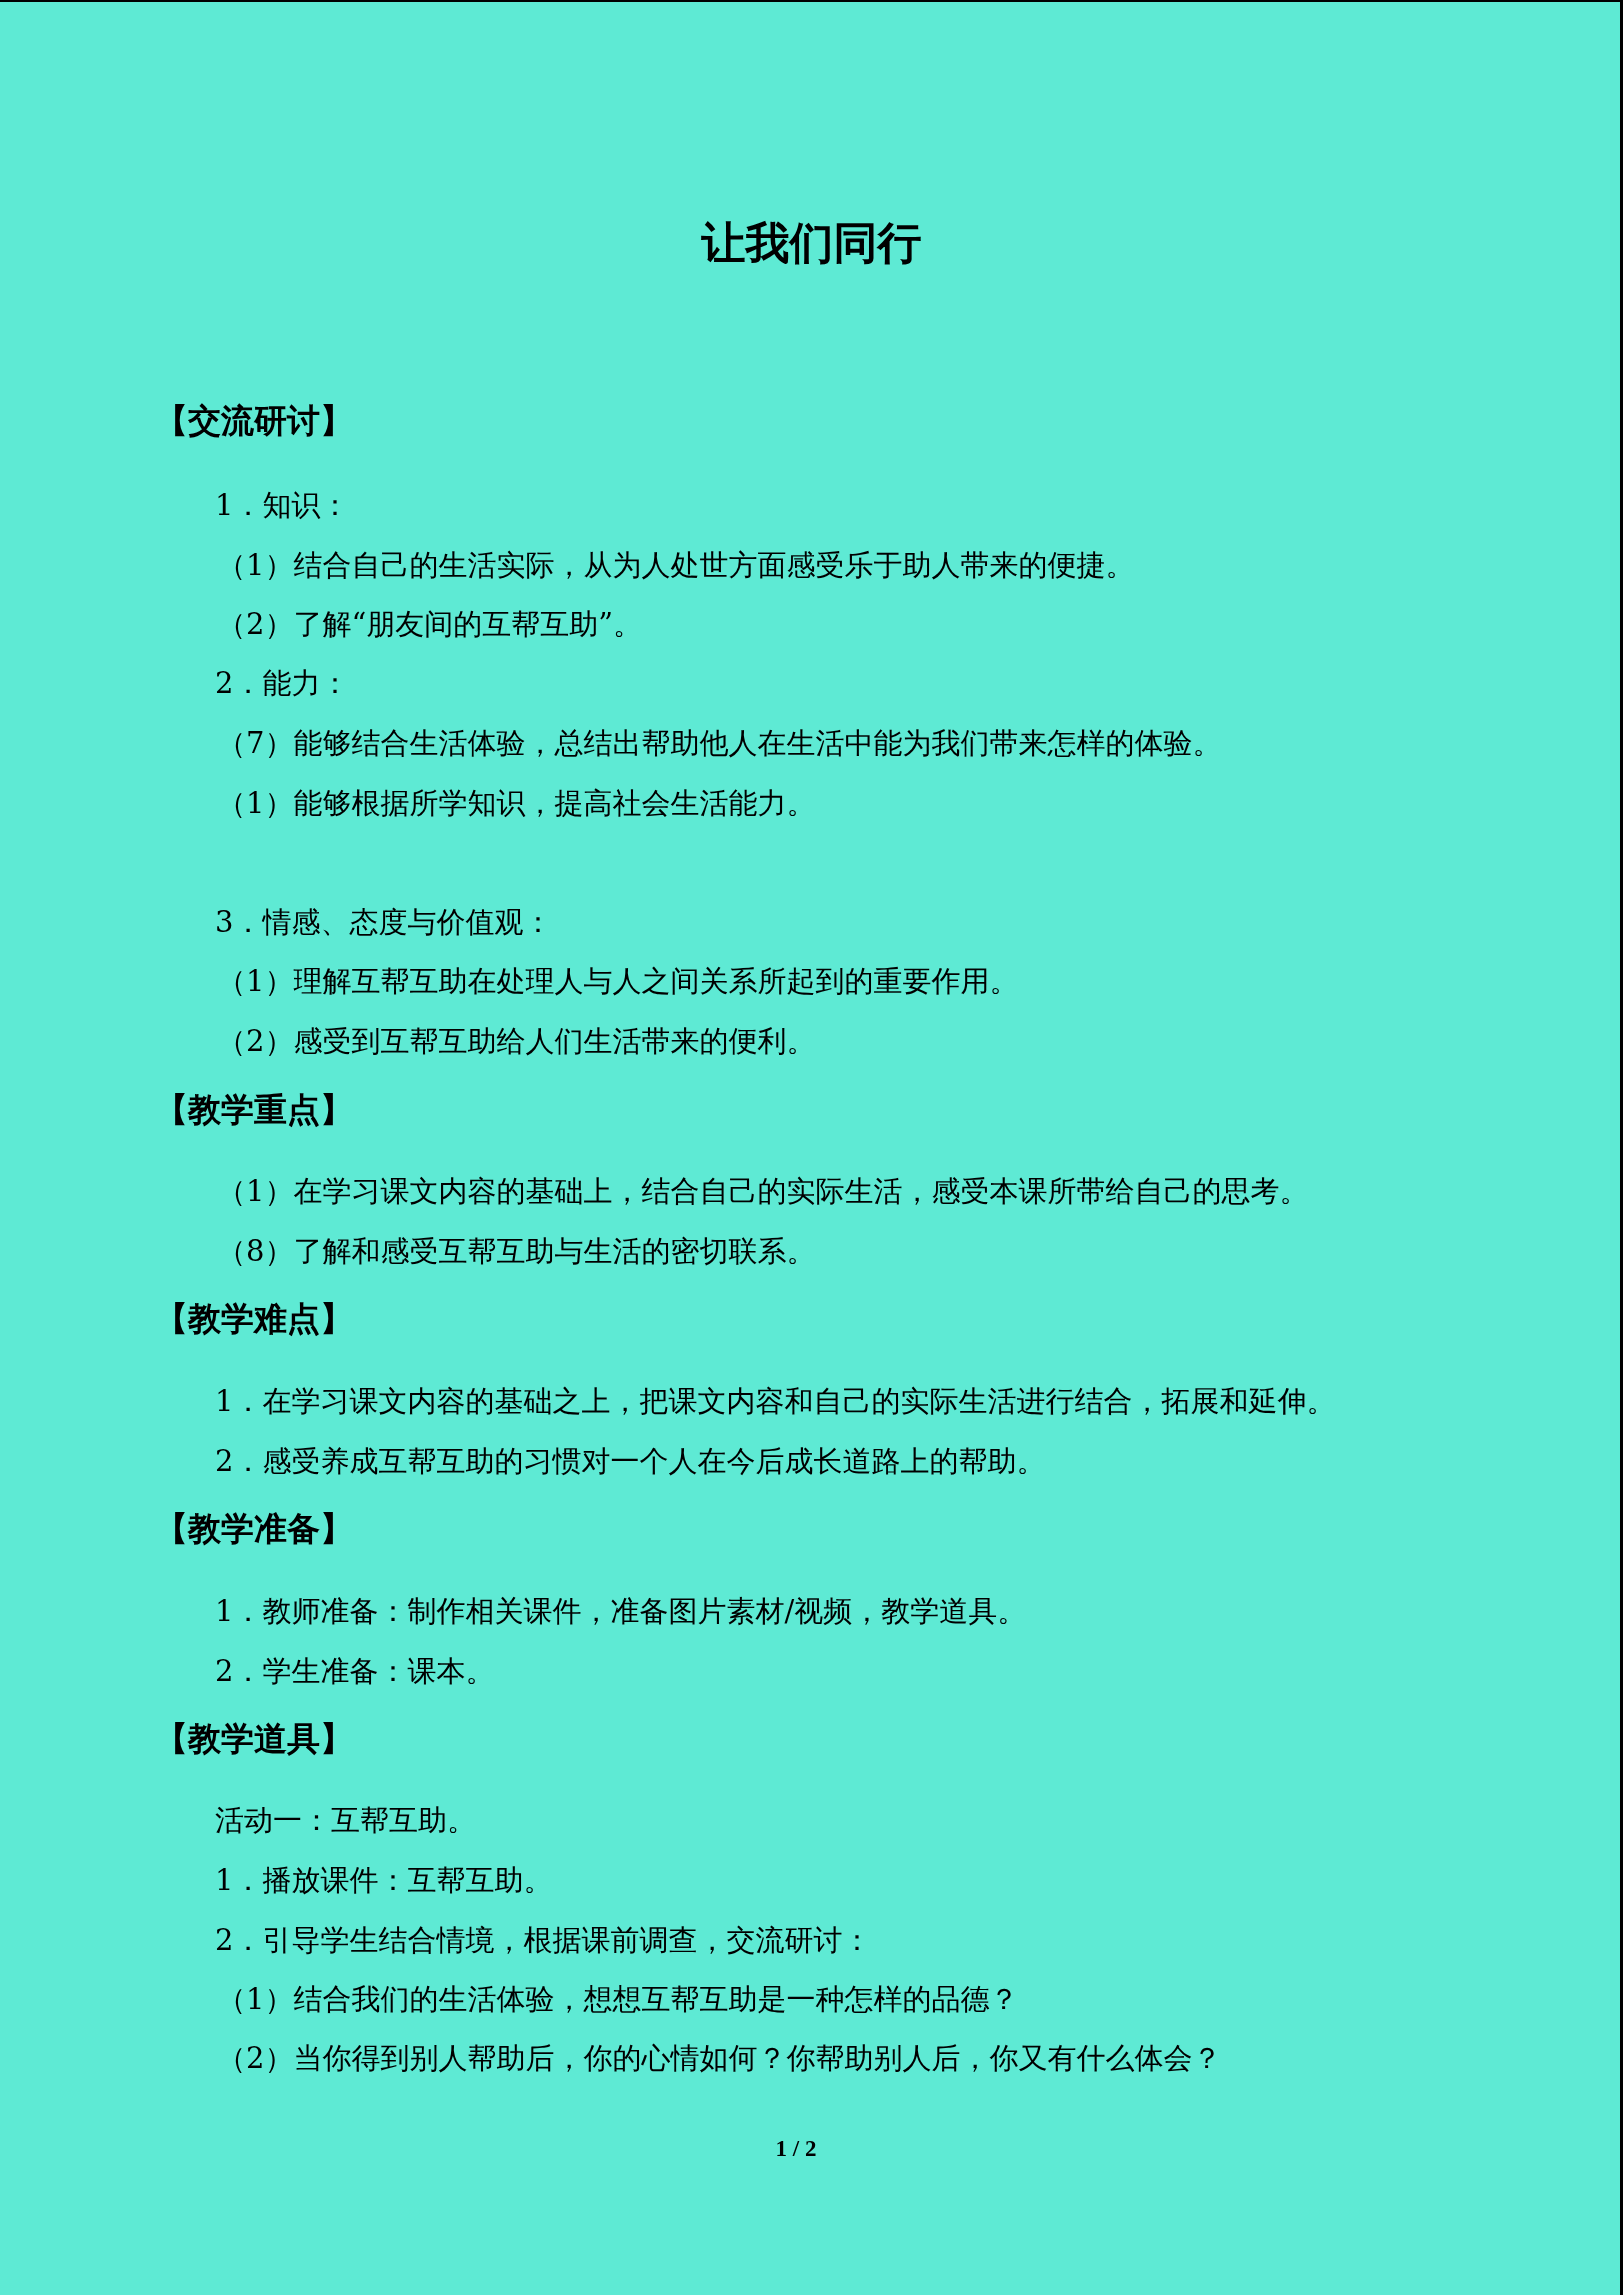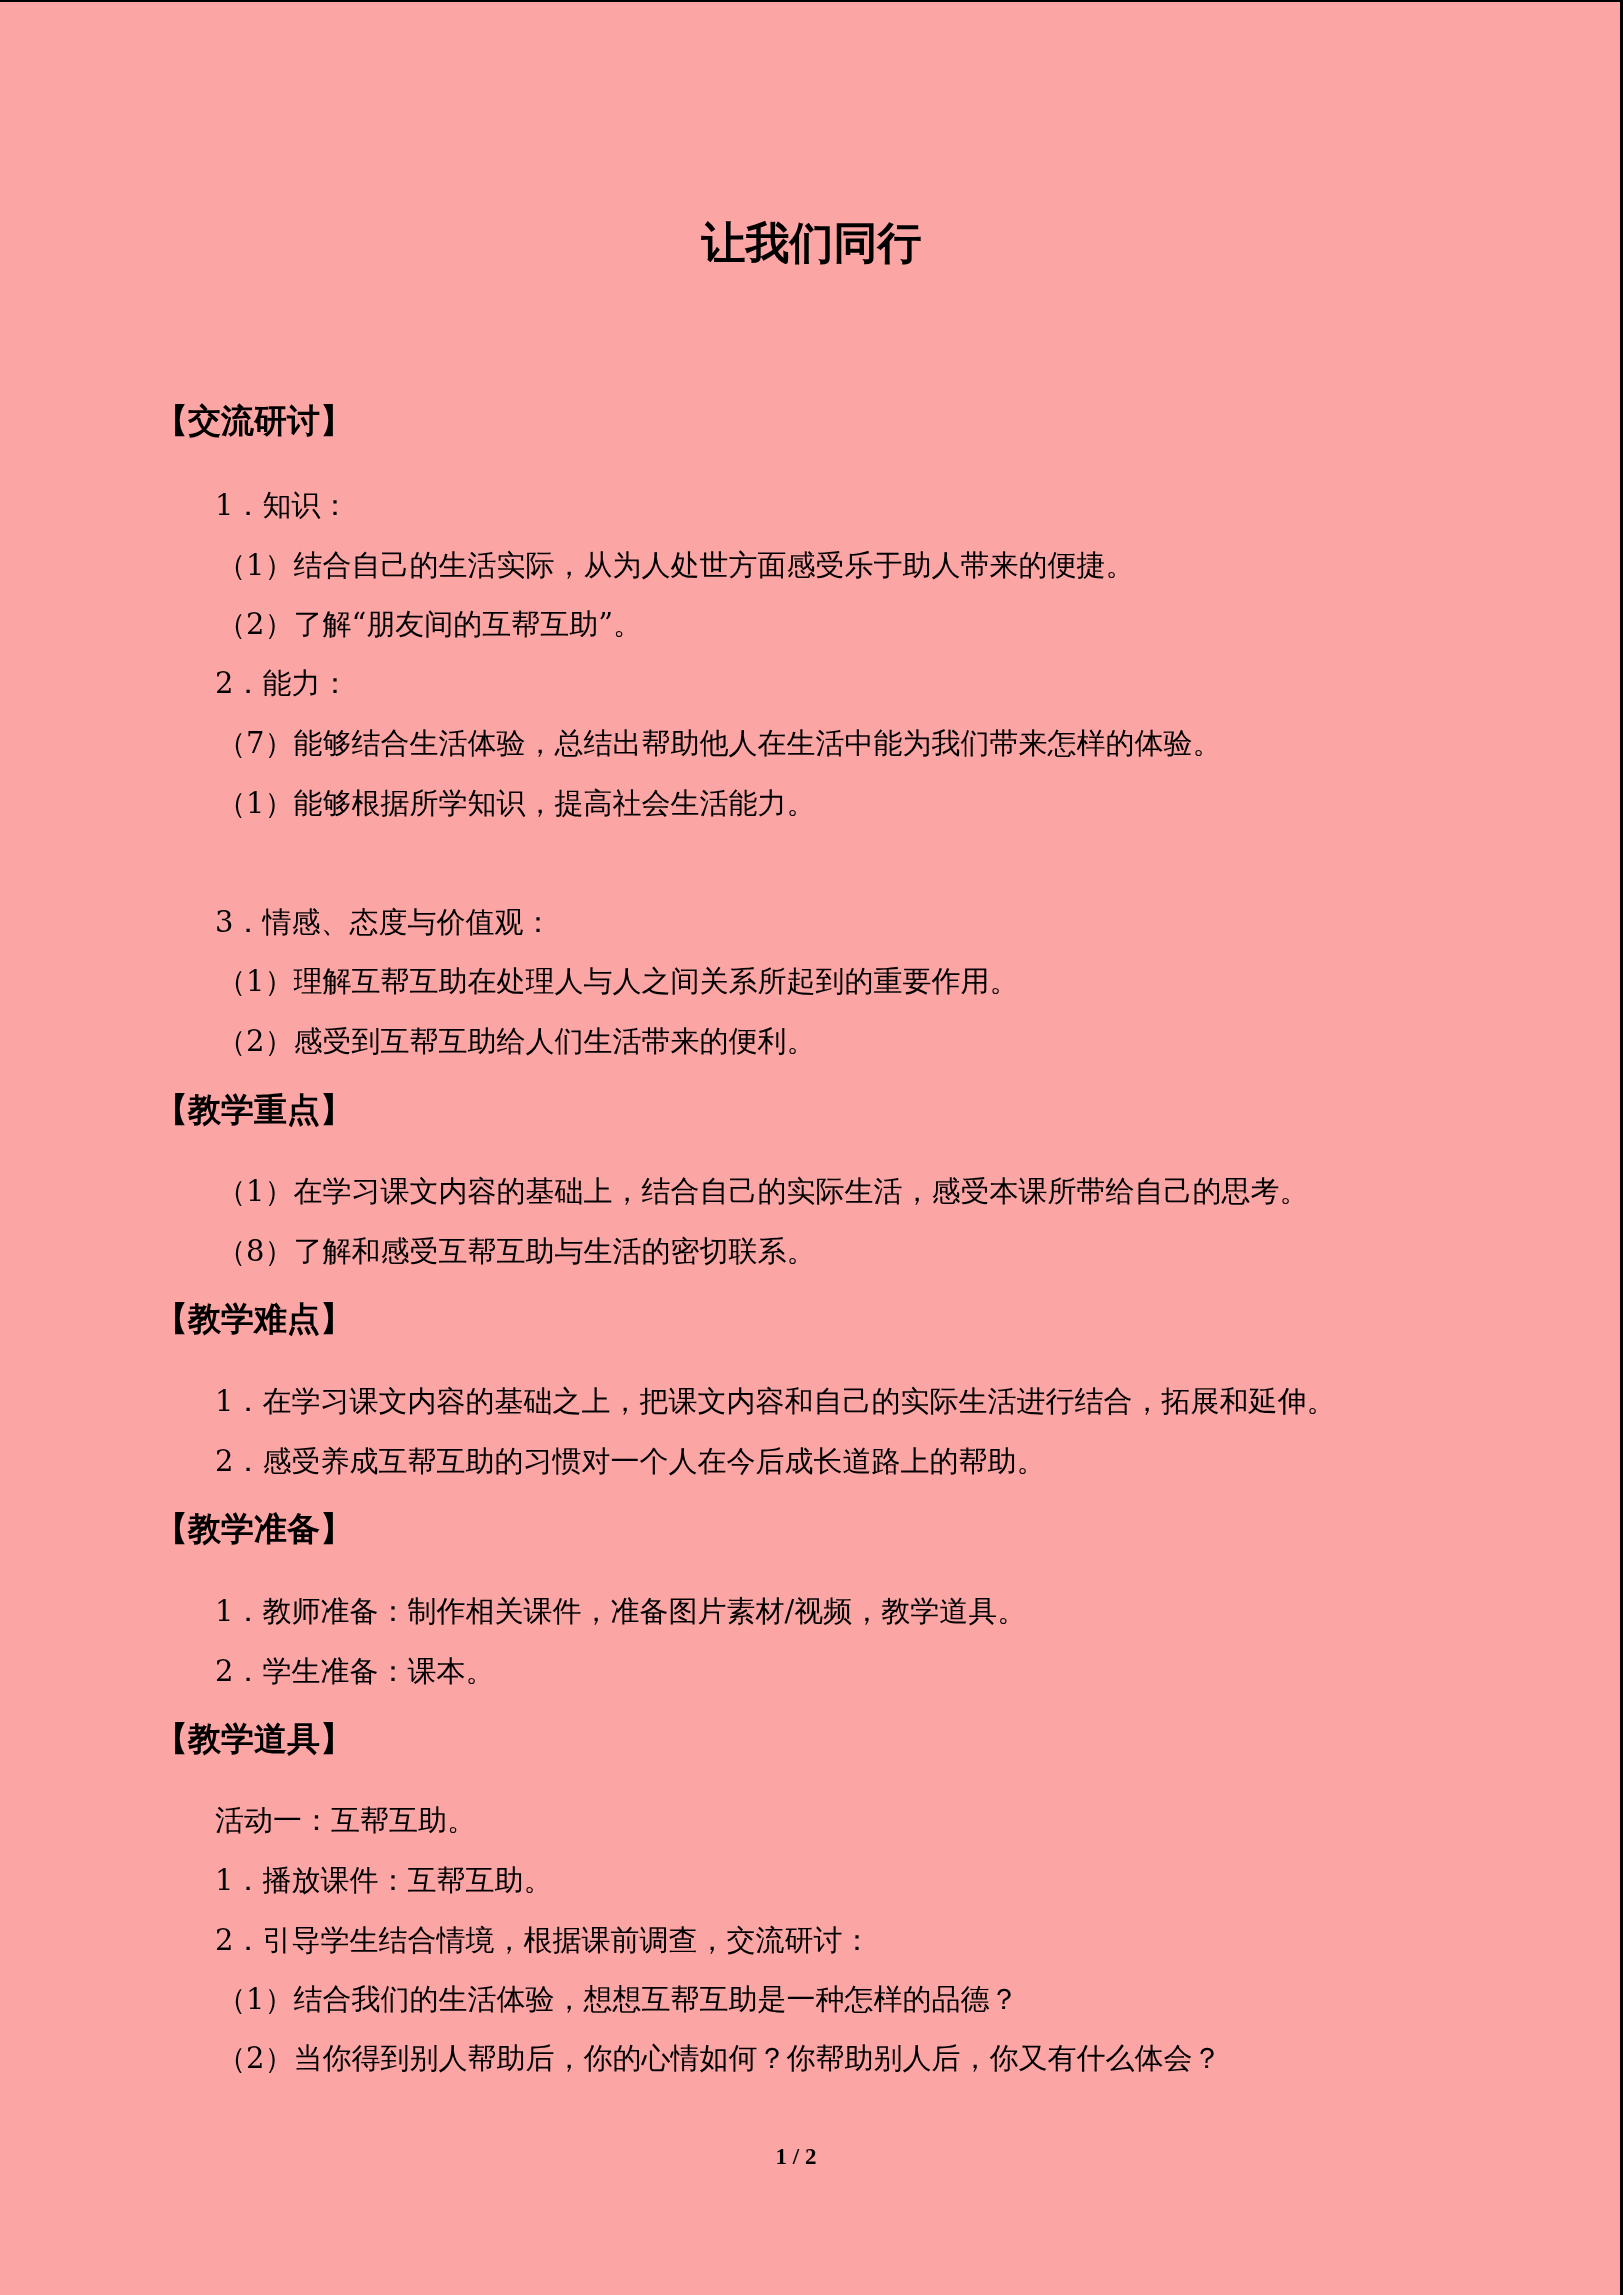--- a/index.html
+++ b/index.html
@@ -1,19 +1,19 @@
 <!DOCTYPE html>
 <html style="font-size:11px"><head>
   <meta charset="utf-8">
   <style>
     html, body { margin: 0; padding: 0; background: #ffffff; }
     body { width: 1623px; height: 2295px; position: relative; overflow: hidden; }
     .page {
       position: absolute; left: 0; top: 0; width: 1623px; height: 2295px;
-      background: #fca5a5; box-sizing: border-box;
+      background: #5eead4; box-sizing: border-box;
       border-top: 2.7px solid #000000; border-right: 3.4px solid #000000;
     }
     .line {
       position: absolute; white-space: nowrap; color: #000000;
       font-family: "DejaVu Serif", "Liberation Serif", serif;
       font-size: 29px; line-height: 41px; height: 41px;
     }
     .title {
       position: absolute; left: 0; width: 1623px; text-align: center;
       top: 215px; font-size: 44px; line-height: 52px; font-weight: bold;
@@ -22,21 +22,21 @@
     .heading {
       font-family: "DejaVu Sans", "Liberation Sans", sans-serif;
       font-weight: bold; font-size: 33px; line-height: 44px; height: 44px;
     }
     .lvl1 { left: 215px; }
     .lvl2 { left: 217px; }
     .hd { left: 155px; }
     .pagenum {
       position: absolute; left: 0; width: 1592px; text-align: center;
       top: 2133px; font-size: 23px; line-height: 27px; font-weight: bold;
-      font-family: "Liberation Serif", "DejaVu Serif", serif; color: #000; margin-top: 8px;
+      font-family: "Liberation Serif", "DejaVu Serif", serif; color: #000;
     }
   </style>
 </head>
 <body>
 
 <div class="page">
 
   <div class="title">让我们同行</div>
 
   <div class="line heading hd" style="top:397px">【交流研讨】</div>

